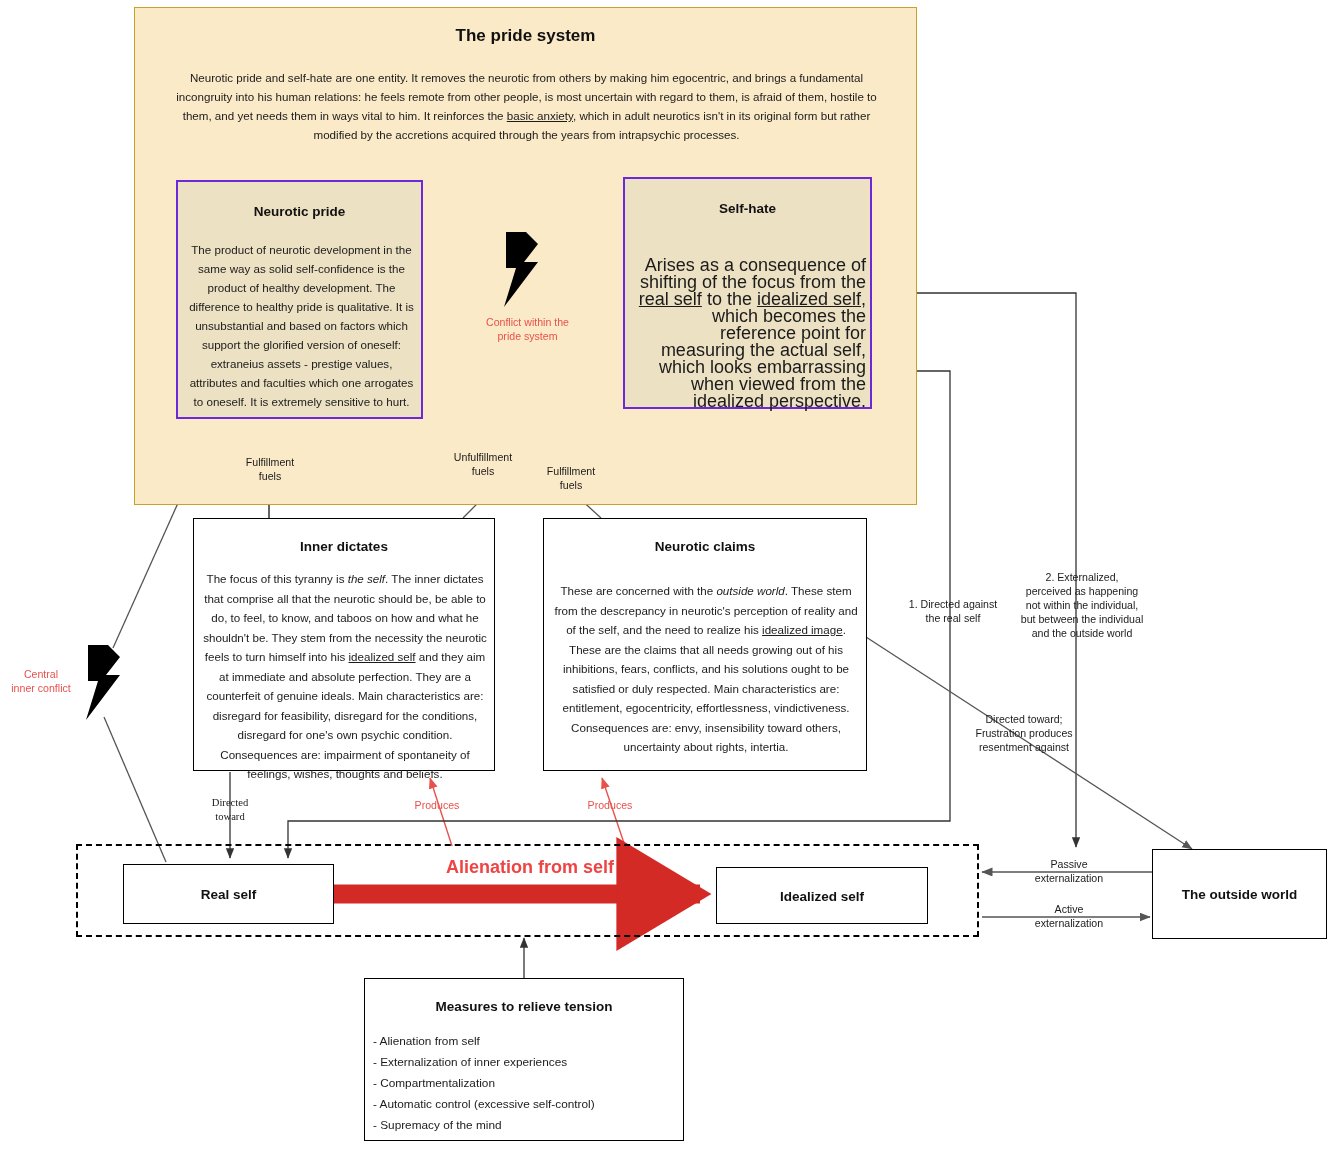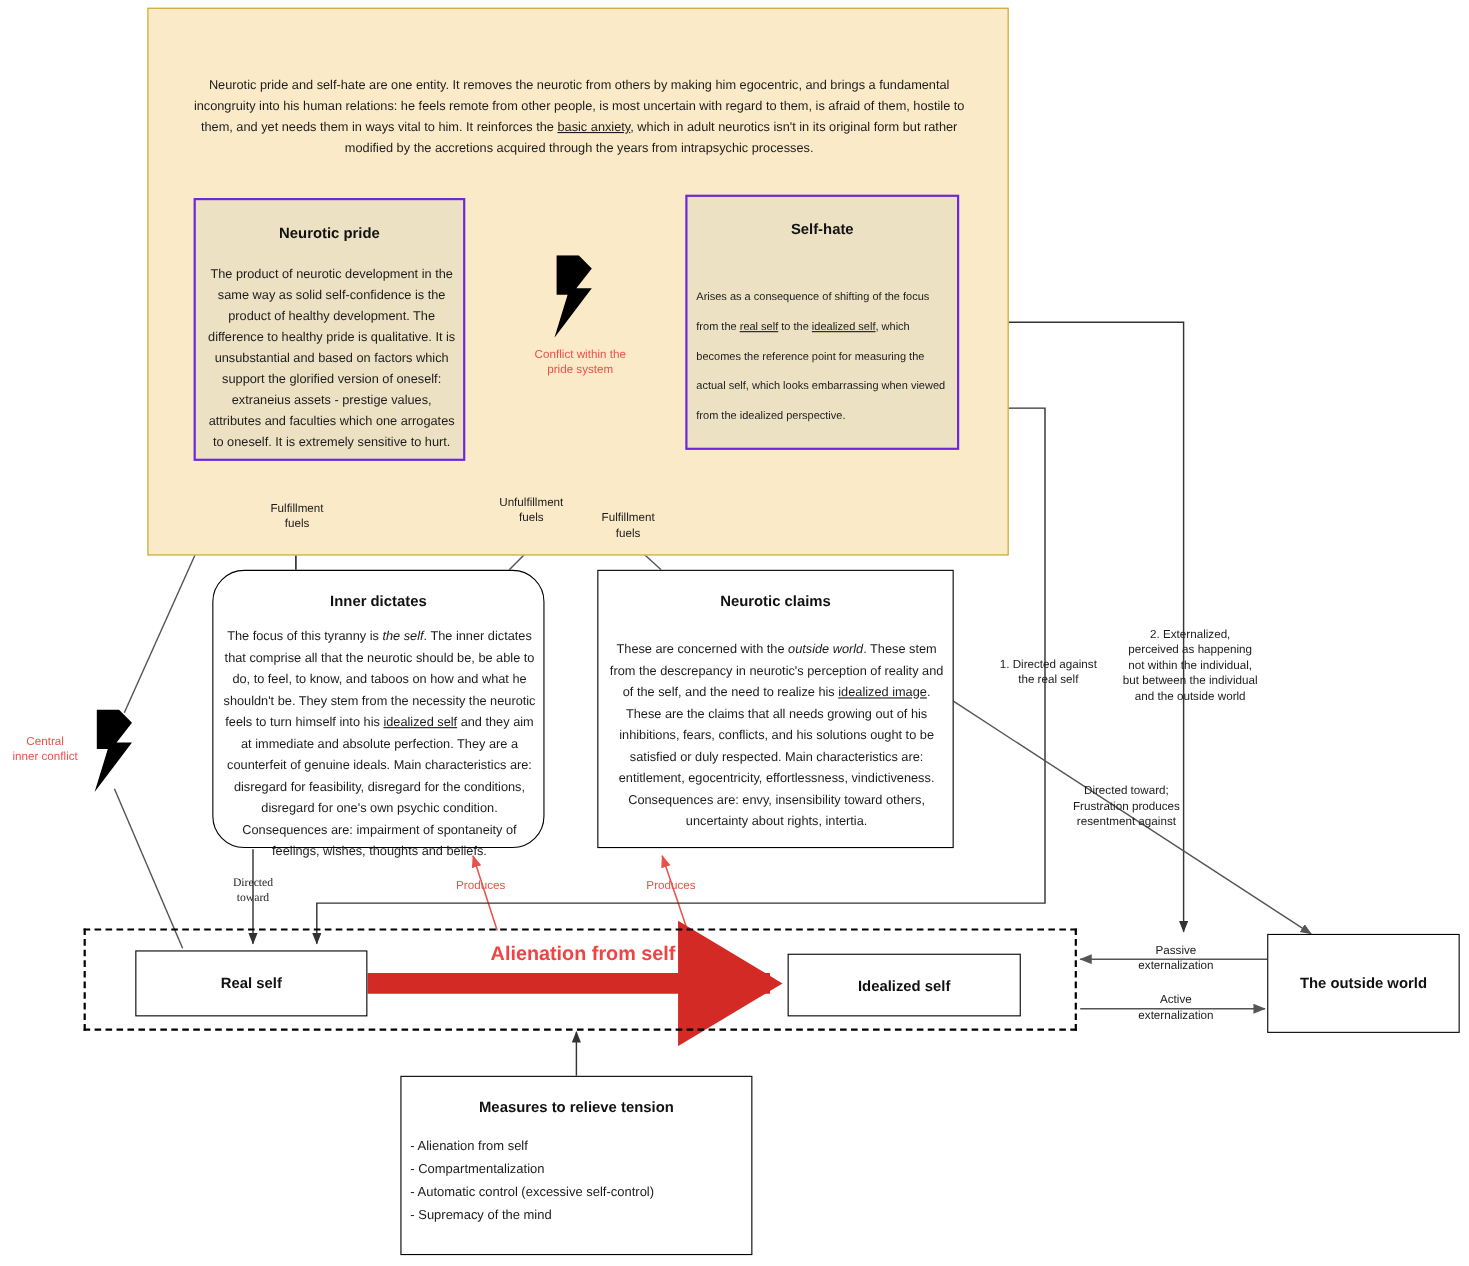--- a/index.html
+++ b/index.html
@@ -11,24 +11,24 @@
 
   .pride-system{left:134px;top:7px;width:783px;height:498px;background:#fbeac8;border:1px solid #c9a227;}
   .pride-title{position:absolute;left:0;top:18px;width:100%;text-align:center;font-size:17px;font-weight:bold;color:#111;}
   .pride-desc{position:absolute;left:40px;top:60px;width:703px;text-align:center;font-size:11.6px;line-height:19px;color:#1b1b1b;}
 
   .subbox{background:#ede1c3;border:2px solid #6d28d9;}
   .neurotic-pride{left:176px;top:180px;width:247px;height:239px;}
   .self-hate{left:623px;top:177px;width:249px;height:232px;}
   .subbox .sb-title{position:absolute;left:0;top:22px;width:100%;text-align:center;font-size:13.5px;font-weight:bold;color:#111;}
   .neurotic-pride .sb-body{position:absolute;left:8px;top:58px;width:231px;text-align:center;font-size:11.6px;line-height:19px;color:#1b1b1b;}
-  .self-hate .sb-body{position:absolute;left:8px;top:78px;width:233px;text-align:left;font-size:10px;line-height:27px;color:#1b1b1b;}
+  .self-hate .sb-body{position:absolute;left:8px;top:78px;width:233px;text-align:right;font-size:18px;line-height:17px;color:#1b1b1b;}
 
   .wbox{background:#fff;border:1px solid #000;}
-  .inner-dictates{left:193px;top:518px;width:302px;height:253px;border-radius:29px;}
+  .inner-dictates{left:193px;top:518px;width:302px;height:253px;}
   .neurotic-claims{left:543px;top:518px;width:324px;height:253px;}
   .wbox .w-title{position:absolute;left:0;top:20px;width:100%;text-align:center;font-size:13.5px;font-weight:bold;color:#111;}
   .inner-dictates .w-body{position:absolute;left:6px;top:50px;width:290px;text-align:center;font-size:11.6px;line-height:19.5px;color:#1b1b1b;}
   .neurotic-claims .w-body{position:absolute;left:10px;top:62px;width:304px;text-align:center;font-size:11.6px;line-height:19.5px;color:#1b1b1b;}
 
   .dashed-zone{left:76px;top:844px;width:903px;height:93px;border:2px dashed #000;background:transparent;}
 
   .real-self{left:123px;top:864px;width:211px;height:60px;}
   .idealized-self{left:716px;top:867px;width:212px;height:57px;}
   .outside-world{left:1152px;top:849px;width:175px;height:90px;}
@@ -121,20 +121,21 @@
       <path d="M178,503 L113,648" stroke="#555" stroke-width="1.3" fill="none"></path>
       <path d="M104,717 L166,862" stroke="#555" stroke-width="1.3" fill="none"></path>
     </g>
 
     <g>
       <path d="M334,894 L700,894" stroke="#d32a26" stroke-width="19" fill="none" marker-end="url(#ahbig)"></path>
     </g>
   </svg>
 
   <div class="box pride-system">
+    <div class="pride-title">The pride system</div>
     <div class="pride-desc">
       Neurotic pride and self-hate are one entity. It removes the neurotic from others by making him egocentric, and brings a fundamental incongruity into his human relations: he feels remote from other people, is most uncertain with regard to them, is afraid of them, hostile to them, and yet needs them in ways vital to him. It reinforces the <u>basic anxiety</u>, which in adult neurotics isn't in its original form but rather modified by the accretions acquired through the years from intrapsychic processes.
     </div>
   </div>
 
   <div class="box subbox neurotic-pride">
     <div class="sb-title">Neurotic pride</div>
     <div class="sb-body">The product of neurotic development in the same way as solid self-confidence is the product of healthy development. The difference to healthy pride is qualitative. It is unsubstantial and based on factors which support the glorified version of oneself: extraneius assets - prestige values, attributes and faculties which one arrogates to oneself. It is extremely sensitive to hurt.</div>
   </div>
 
@@ -203,19 +204,20 @@
 
   <div class="alien-label">Alienation from self</div>
 
   <div class="wl" style="left:1022px;top:857px;width:94px;">Passive<br>externalization</div>
   <div class="wl" style="left:1022px;top:902px;width:94px;">Active<br>externalization</div>
 
   <div class="box wbox measures">
     <div class="w-title">Measures to relieve tension</div>
     <div class="m-body">
         <div>- Alienation from self</div>
+        <div>- Externalization of inner experiences</div>
         <div>- Compartmentalization</div>
         <div>- Automatic control (excessive self-control)</div>
         <div>- Supremacy of the mind</div>
       </div>
   </div>
 
 </div>
 
 </body></html>

